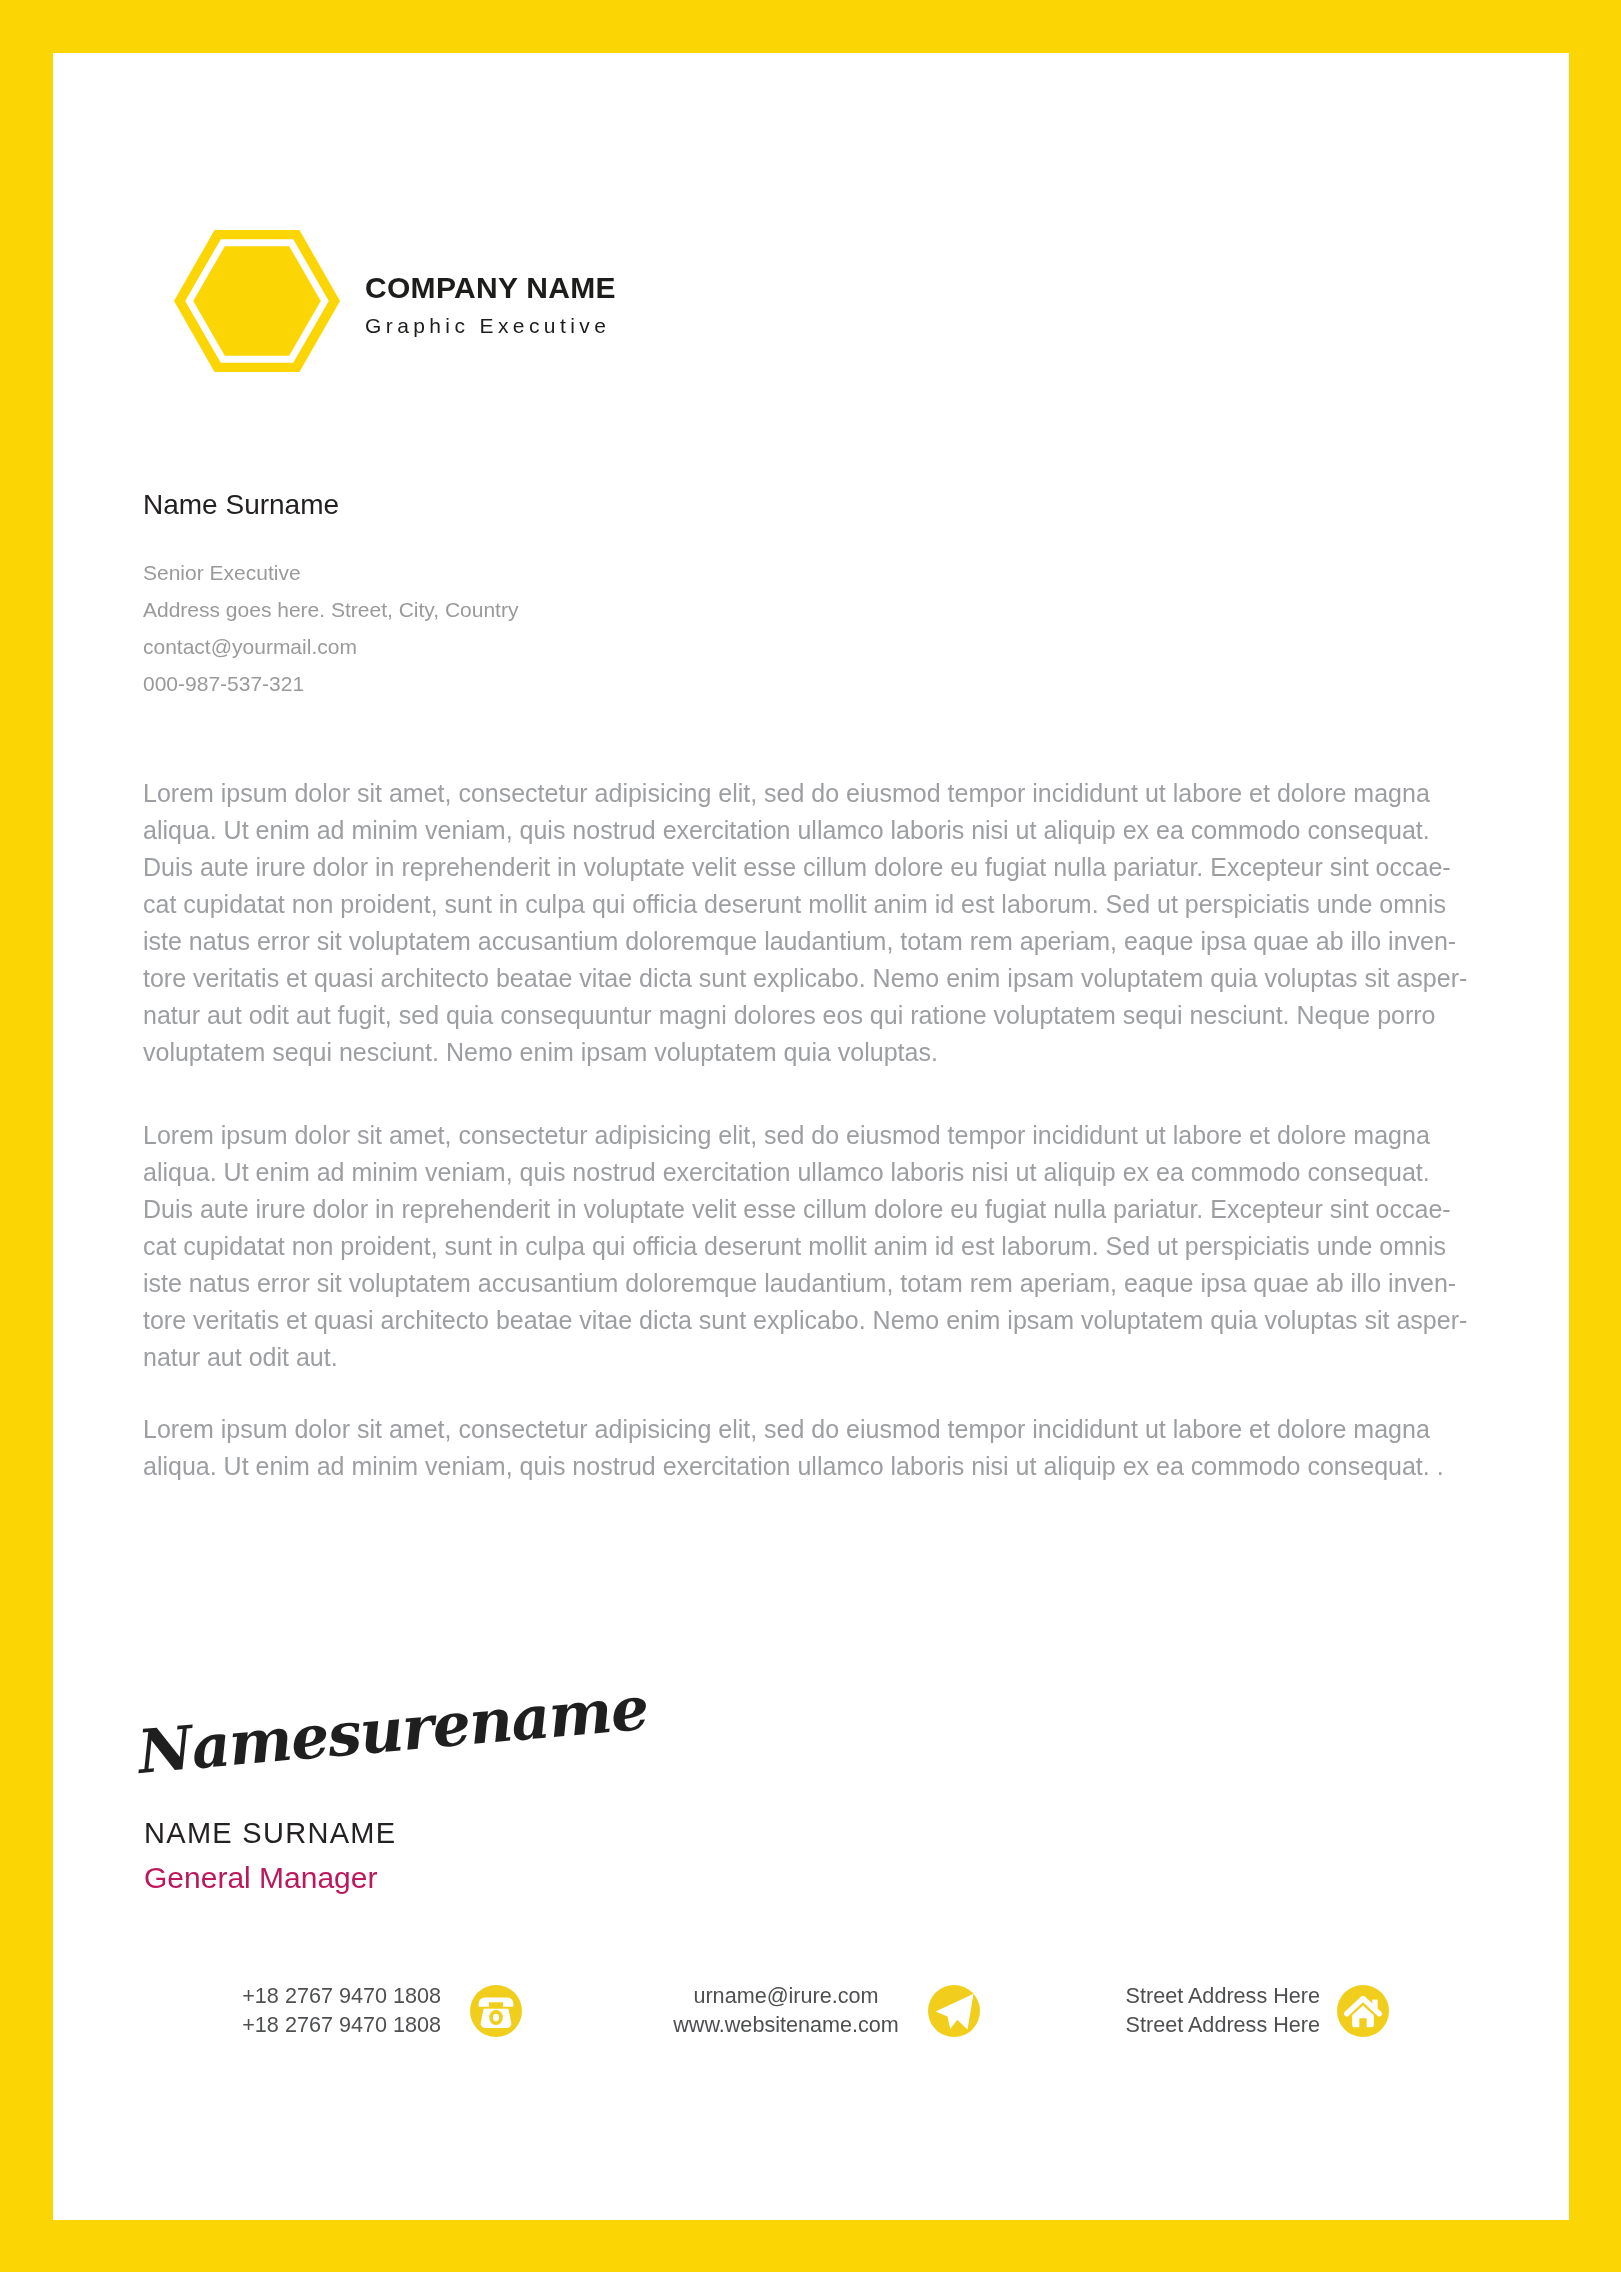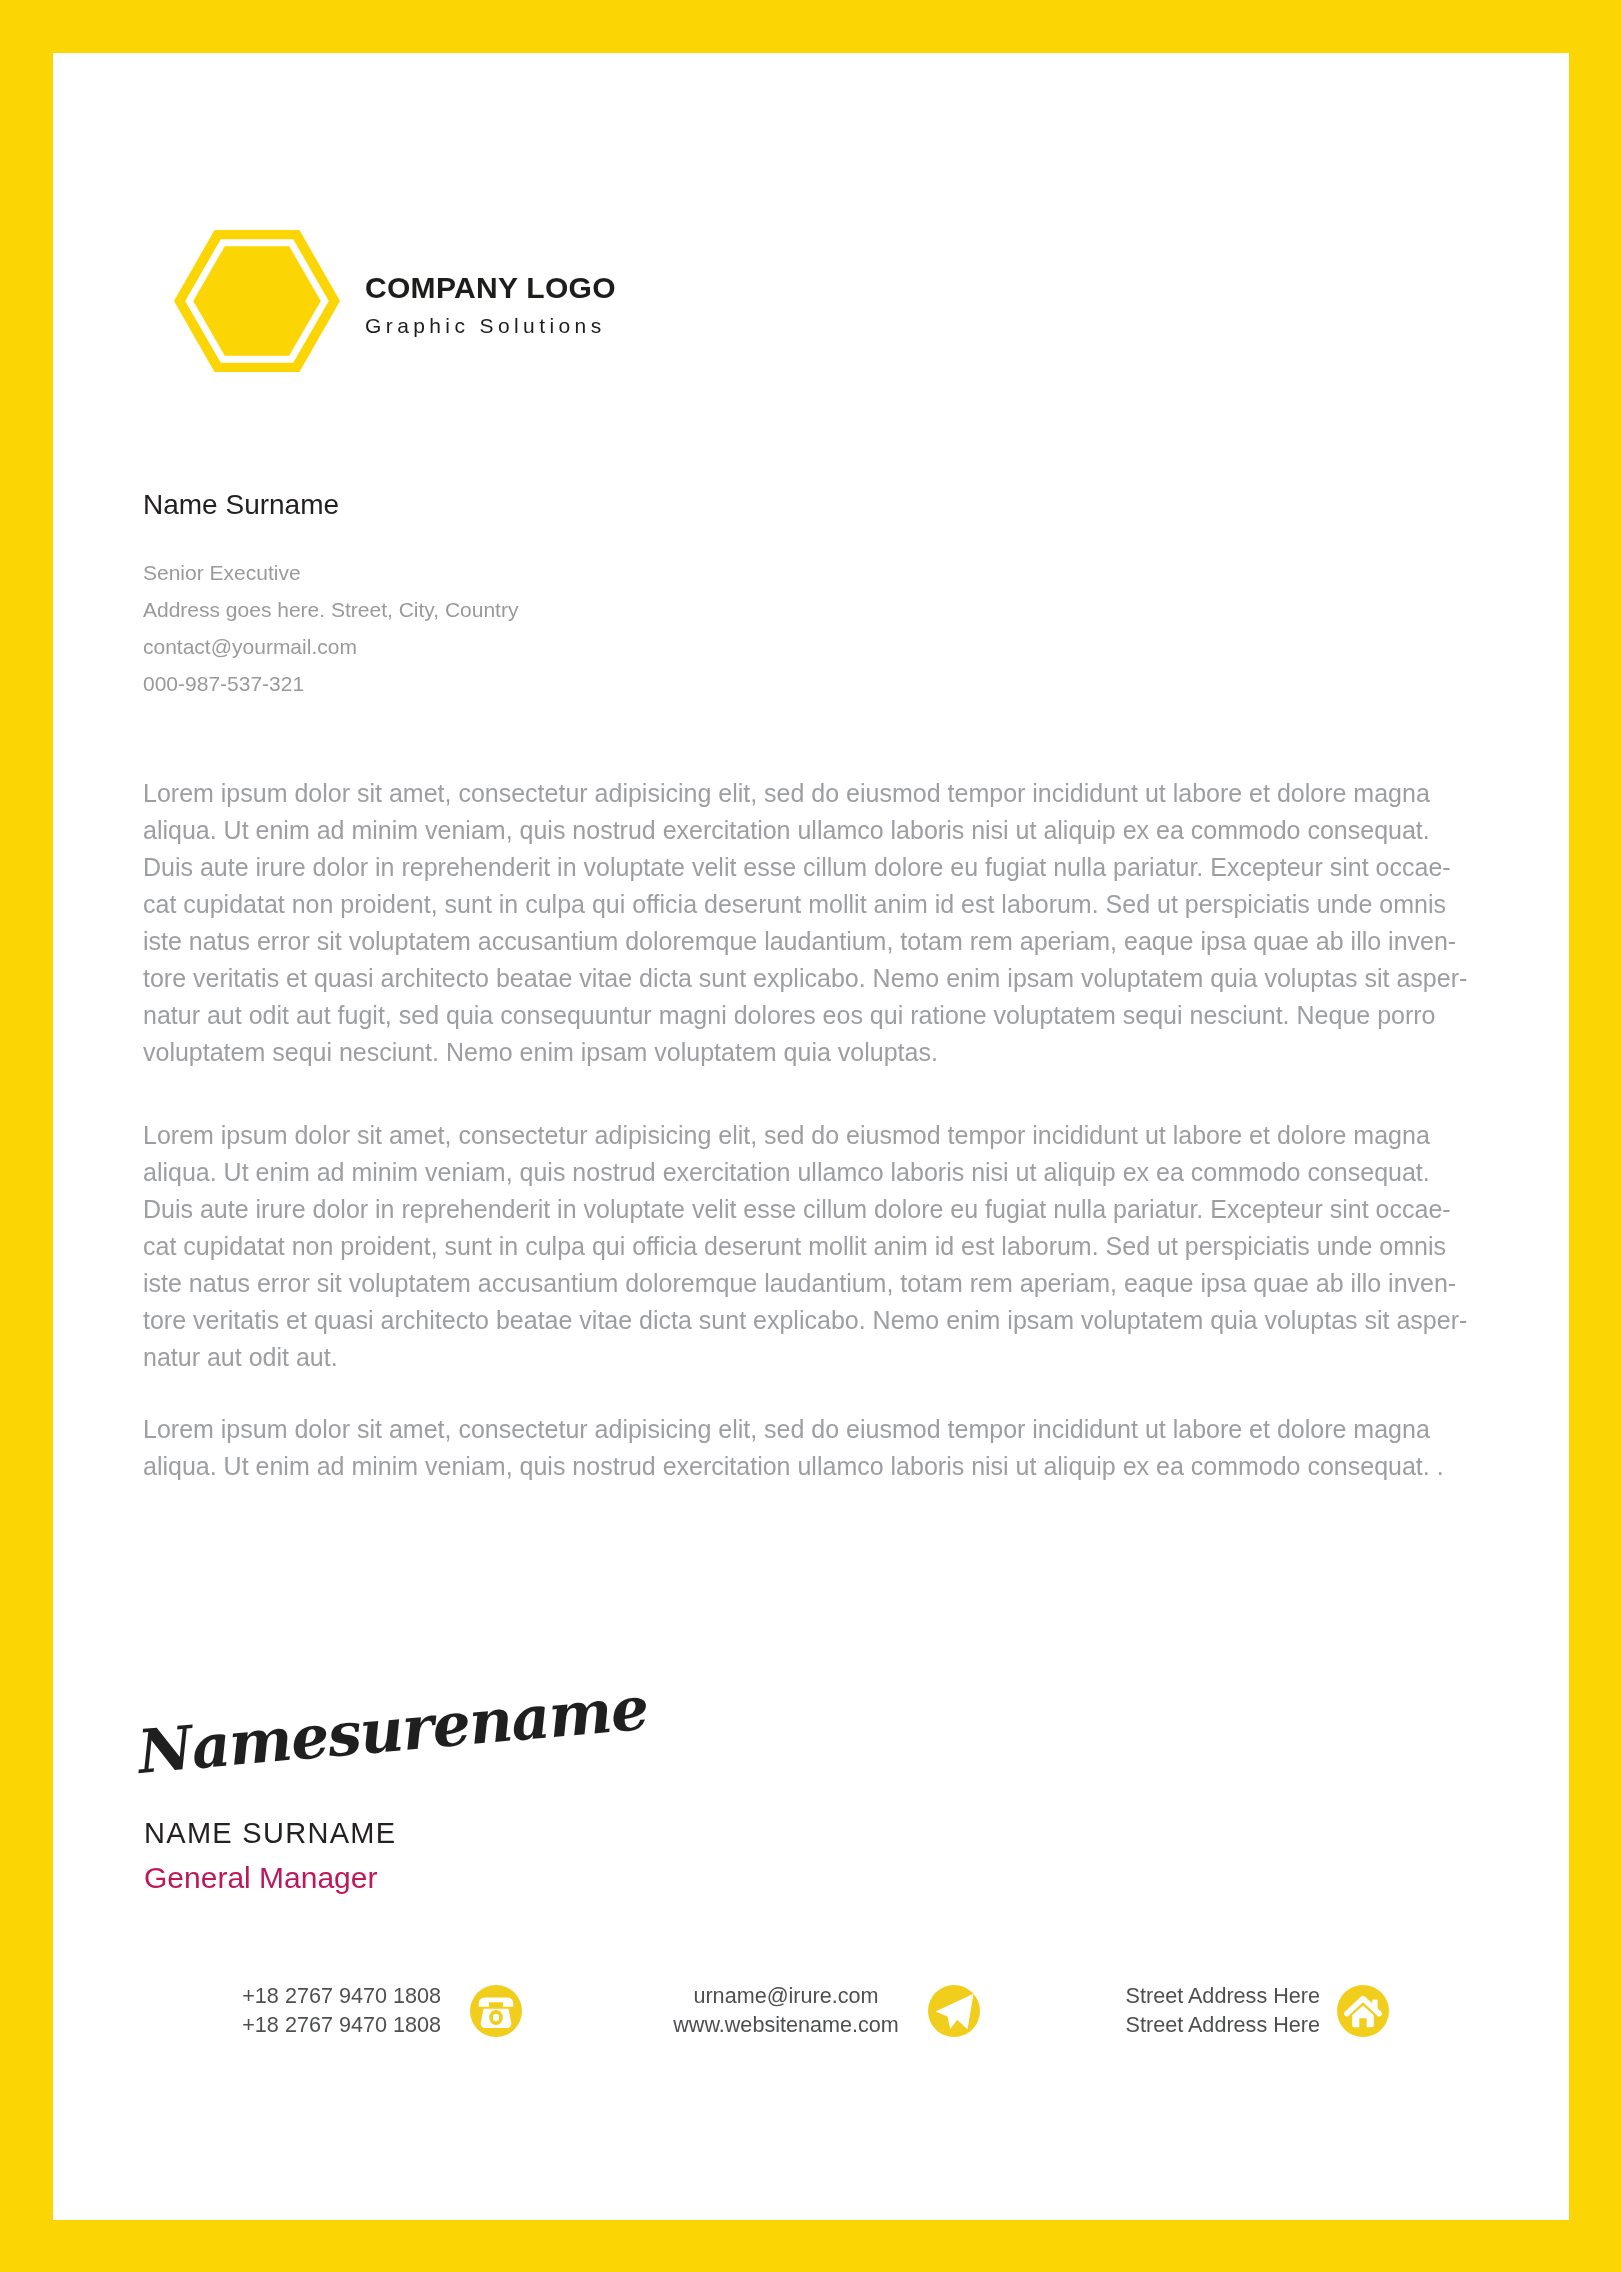--- a/index.html
+++ b/index.html
@@ -68,22 +68,22 @@
 
 <div class="page">
 
   <div class="hex-wrap">
     <svg viewBox="0 0 262 224" width="166" height="142">
       <polygon points="0,112 64,0 198,0 262,112 198,224 64,224" fill="#FBD504"></polygon>
       <polygon points="24,112 77,20 185,20 238,112 185,204 77,204" fill="none" stroke="#ffffff" stroke-width="11"></polygon>
     </svg>
   </div>
   <div class="logo-text">
-    <div class="logo-company">COMPANY LOGO</div>
-    <div class="logo-tagline">Graphic Solutions</div>
+    <div class="logo-company">COMPANY NAME</div>
+    <div class="logo-tagline">Graphic Executive</div>
   </div>
 
   <div class="sender">
     <div class="sender-name">Name Surname</div>
     <div class="sender-lines">Senior Executive
 Address goes here. Street, City, Country
 contact@yourmail.com
 000-987-537-321</div>
   </div>
 

